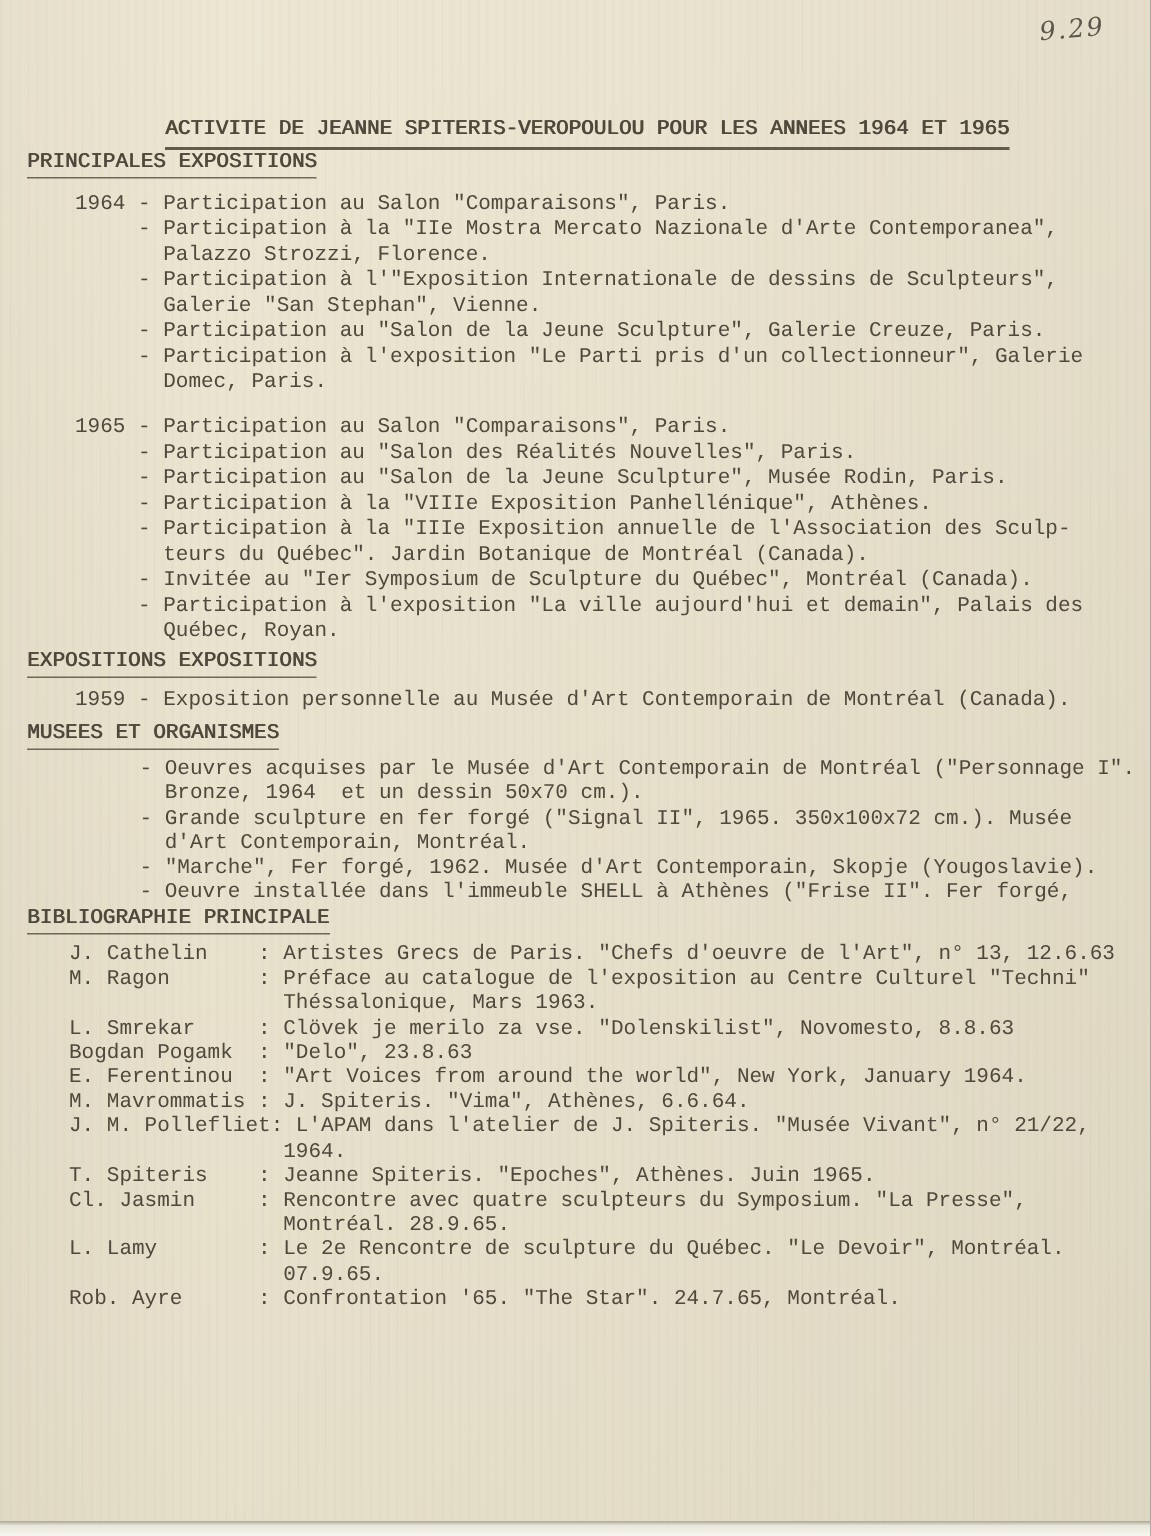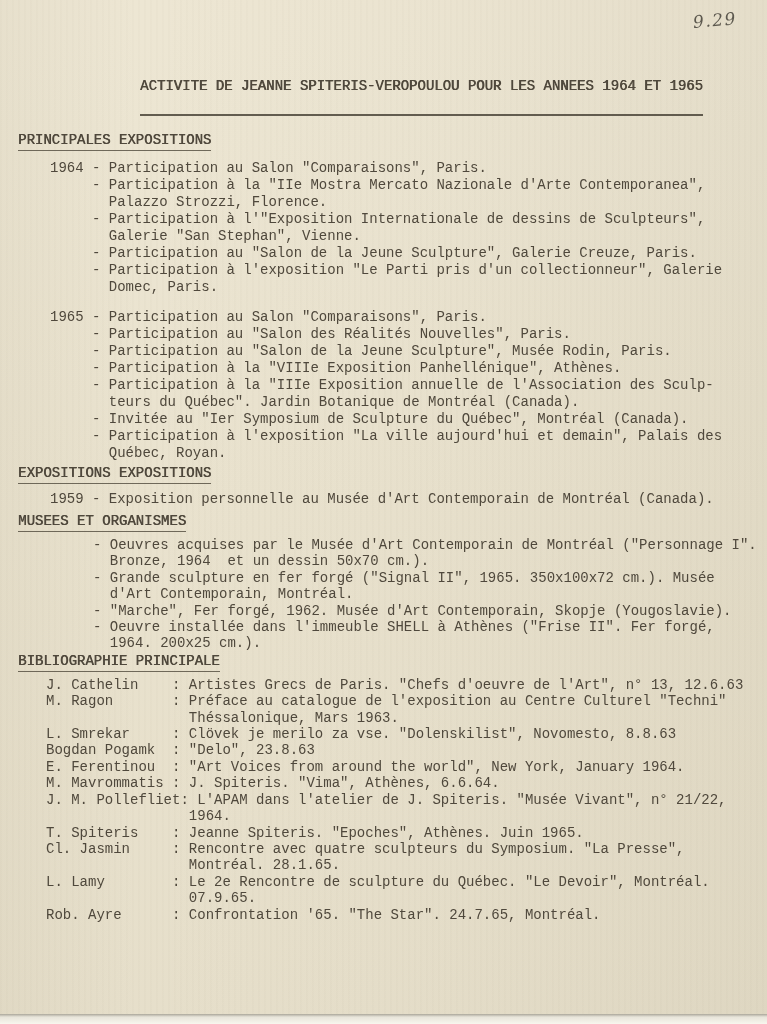--- a/index.html
+++ b/index.html
@@ -26,37 +26,36 @@
     font-family:"DejaVu Serif",serif;
     font-style:italic;
     font-size:17px;
     letter-spacing:1.5px;
     color:#5c584e;
     transform:rotate(-5deg);
   }
   .doc-title { margin-left:110px; }
   .doc-title .u2 {
     display:inline-block;
-    padding-bottom:19px;
+    padding-bottom:3px;
     border-bottom:2.5px solid rgba(74,68,56,0.85);
     text-shadow:0.6px 0 currentColor;
-    margin-left:30px;
   }
   .heading { margin-left:18px; }
   .heading .u1 {
     display:inline-block;
     padding-bottom:1px;
     border-bottom:1.8px solid rgba(80,74,60,0.8);
     text-shadow:0.5px 0 currentColor;
   }
   .grouped  { margin-left:50px; }
   .bulleted { margin-left:93px; }
   .authored { margin-left:46px; }
 
-  #sec-0 { margin-top:16px; }  #sec-body-0 { margin-top:9px; }
+  #sec-0 { }  #sec-body-0 { margin-top:9px; }
   .group + .group { margin-top:13px; }
   #sec-1 { margin-top:3px; }   #sec-body-1 { margin-top:7px; }
   #sec-2 { margin-top:5px; }   #sec-body-2 { margin-top:5px; line-height:16.4px; }
   #sec-3 { margin-top:1px; }   #sec-body-3 { margin-top:5px; line-height:16.4px; }
 
   .scan-edge {
     position:absolute; left:0; right:0; bottom:0; height:10px;
     background:linear-gradient(to bottom,#aaa69a 0%, #e8e5da 30%, #f8f6ee 100%);
   }
 </style>
@@ -115,41 +114,40 @@
     <div class="heading">
       <span class="u1">MUSEES ET ORGANISMES</span>
     </div>
     <div class="body bulleted" id="sec-body-2">
         <div class="line">- Oeuvres acquises par le Musée d'Art Contemporain de Montréal ("Personnage I".</div>
         <div class="line">  Bronze, 1964  et un dessin 50x70 cm.).</div>
         <div class="line">- Grande sculpture en fer forgé ("Signal II", 1965. 350x100x72 cm.). Musée</div>
         <div class="line">  d'Art Contemporain, Montréal.</div>
         <div class="line">- "Marche", Fer forgé, 1962. Musée d'Art Contemporain, Skopje (Yougoslavie).</div>
         <div class="line">- Oeuvre installée dans l'immeuble SHELL à Athènes ("Frise II". Fer forgé,</div>
-        <div class="line">  1964. 200x25 cm.).</div>
       </div>
   </div>
 
   <div class="section" id="sec-3">
     <div class="heading">
       <span class="u1">BIBLIOGRAPHIE PRINCIPALE</span>
     </div>
     <div class="body authored" id="sec-body-3">
         <div class="line">J. Cathelin    : Artistes Grecs de Paris. "Chefs d'oeuvre de l'Art", n° 13, 12.6.63</div>
         <div class="line">M. Ragon       : Préface au catalogue de l'exposition au Centre Culturel "Techni"</div>
         <div class="line">                 Théssalonique, Mars 1963.</div>
         <div class="line">L. Smrekar     : Clövek je merilo za vse. "Dolenskilist", Novomesto, 8.8.63</div>
         <div class="line">Bogdan Pogamk  : "Delo", 23.8.63</div>
         <div class="line">E. Ferentinou  : "Art Voices from around the world", New York, January 1964.</div>
         <div class="line">M. Mavrommatis : J. Spiteris. "Vima", Athènes, 6.6.64.</div>
         <div class="line">J. M. Pollefliet: L'APAM dans l'atelier de J. Spiteris. "Musée Vivant", n° 21/22,</div>
         <div class="line">                 1964.</div>
         <div class="line">T. Spiteris    : Jeanne Spiteris. "Epoches", Athènes. Juin 1965.</div>
         <div class="line">Cl. Jasmin     : Rencontre avec quatre sculpteurs du Symposium. "La Presse",</div>
-        <div class="line">                 Montréal. 28.1.65.</div>
+        <div class="line">                 Montréal. 28.9.65.</div>
         <div class="line">L. Lamy        : Le 2e Rencontre de sculpture du Québec. "Le Devoir", Montréal.</div>
         <div class="line">                 07.9.65.</div>
         <div class="line">Rob. Ayre      : Confrontation '65. "The Star". 24.7.65, Montréal.</div>
       </div>
   </div>
 
   <div class="scan-edge"></div>
 </div>
 
 </body></html>

